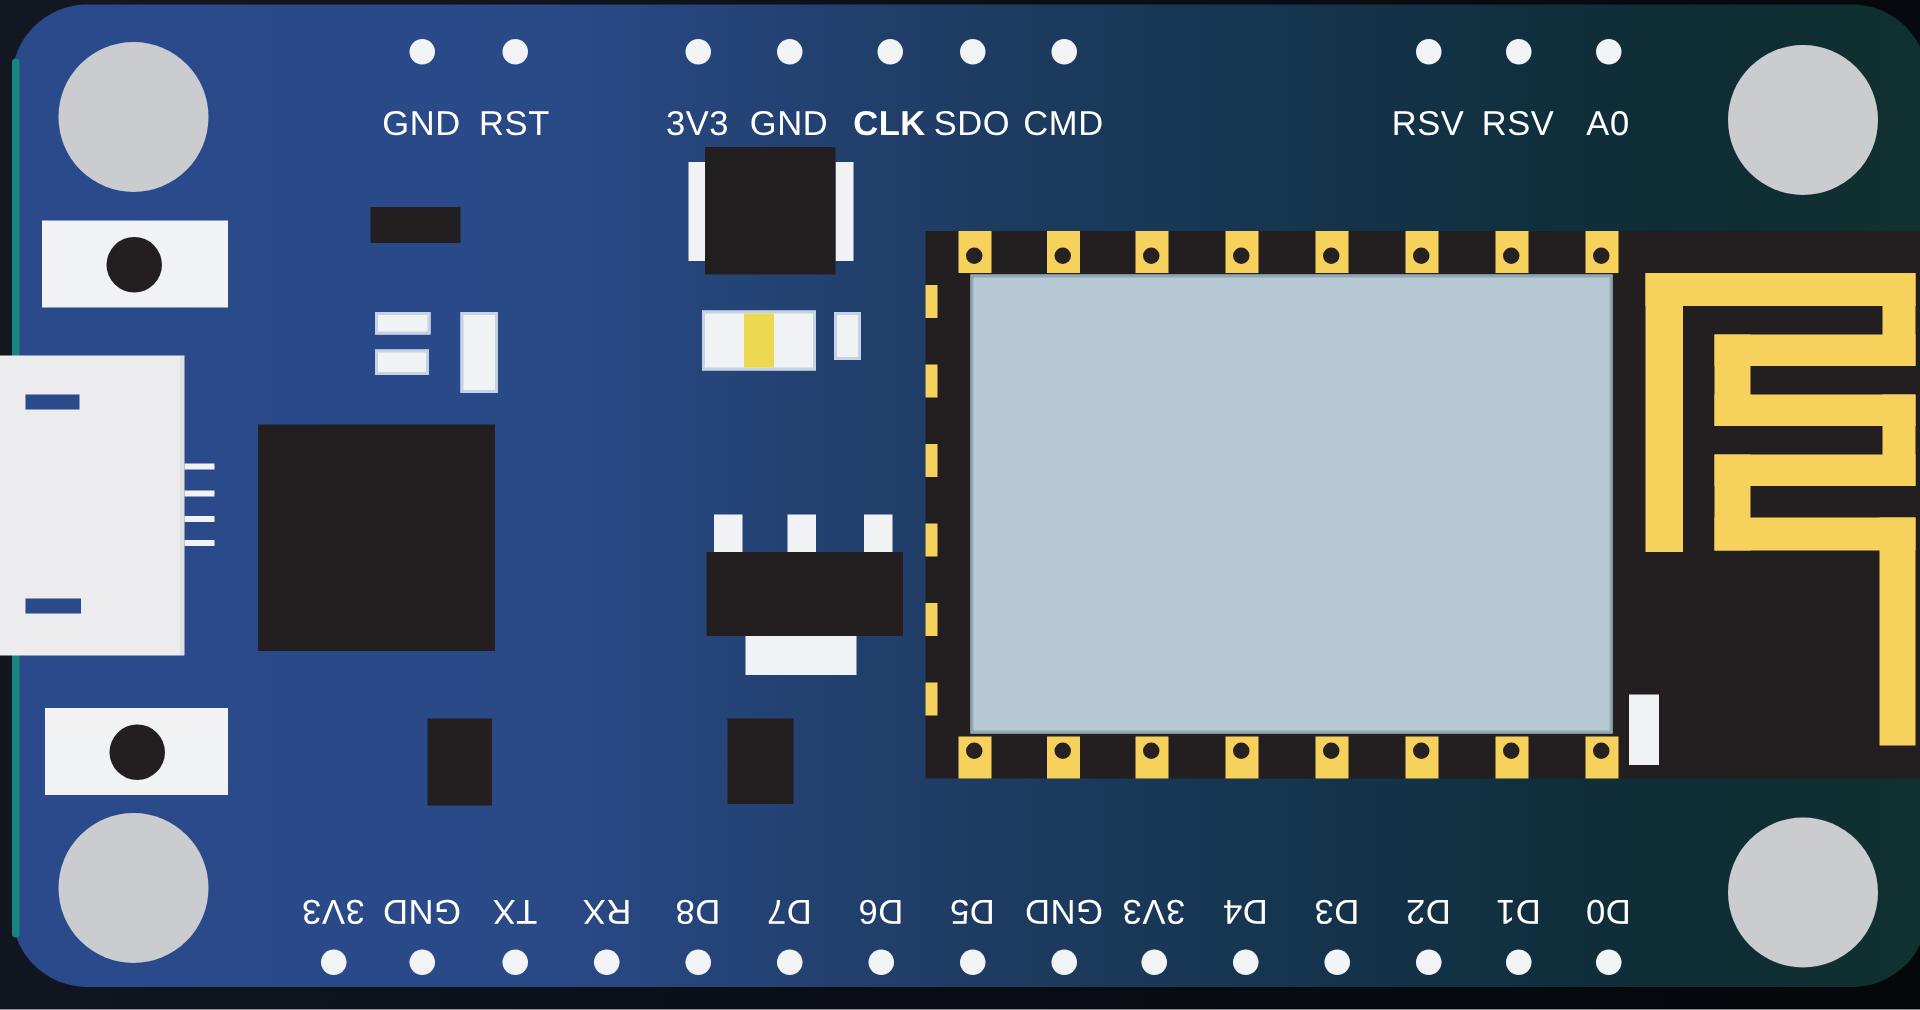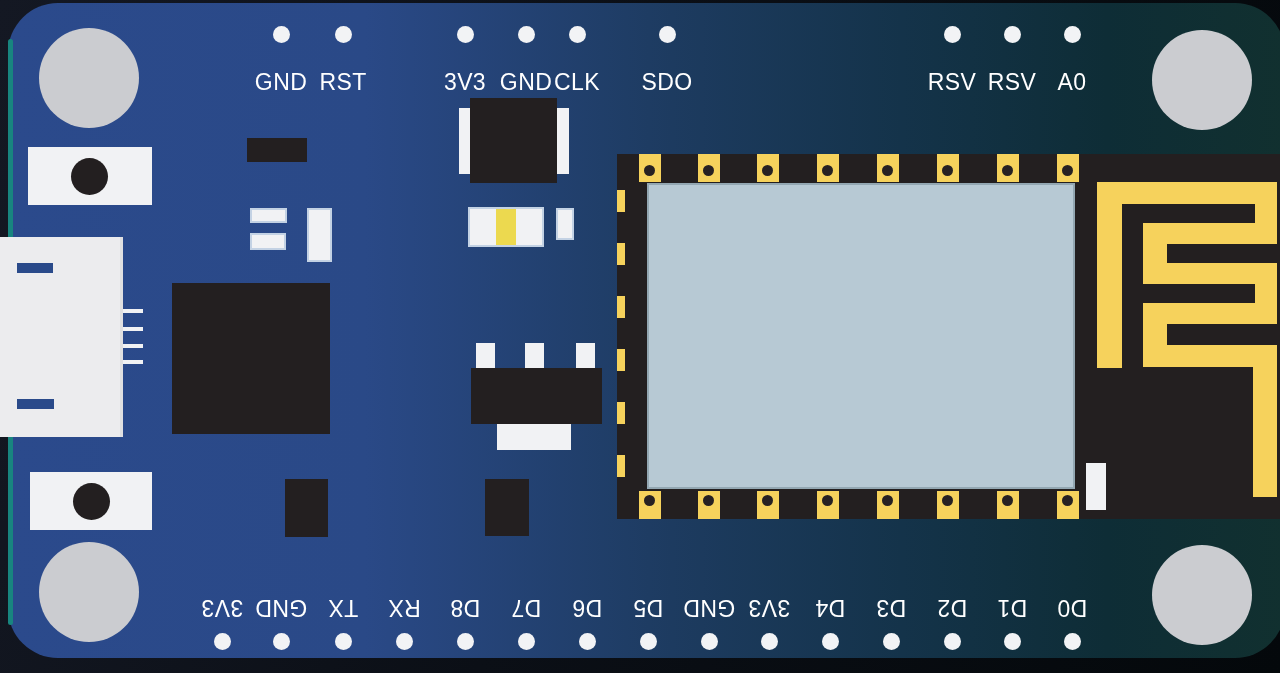--- a/index.html
+++ b/index.html
@@ -158,22 +158,23 @@
       <div class="pad" style="left: 0px; top: 142px; width: 8px; height: 22px;"></div>
       <div class="pad" style="left: 0px; top: 195px; width: 8px; height: 22px;"></div>
       <div class="pad" style="left: 0px; top: 248px; width: 8px; height: 22px;"></div>
       <div class="pad" style="left: 0px; top: 301px; width: 8px; height: 22px;"></div>
     </div>
 
     <div class="pin-col top" style="left: 243px; top: 23px;"><div class="pin-dot"></div><br><span class="pin-label">GND</span></div>
     <div class="pin-col top" style="left: 305px; top: 23px;"><div class="pin-dot"></div><br><span class="pin-label">RST</span></div>
     <div class="pin-col top" style="left: 427px; top: 23px;"><div class="pin-dot"></div><br><span class="pin-label">3V3</span></div>
     <div class="pin-col top" style="left: 488px; top: 23px;"><div class="pin-dot"></div><br><span class="pin-label">GND</span></div>
-    <div class="pin-col top" style="left: 539px; top: 23px;"><div class="pin-dot"></div><br><span class="pin-label">CLK</span></div>
-    <div class="pin-col top" style="left: 610px; top: 23px; margin-left: 19px;"><div class="pin-dot"></div><br><span class="pin-label">SDO</span></div>
+    <div class="pin-col top" style="left: 555px; top: 23px; font-weight: bold;"><div class="pin-dot"></div><br><span class="pin-label">CLK</span></div>
+    <div class="pin-col top" style="left: 610px; top: 23px;"><div class="pin-dot"></div><br><span class="pin-label">SDO</span></div>
+    <div class="pin-col top" style="left: 671px; top: 23px;"><div class="pin-dot"></div><br><span class="pin-label">CMD</span></div>
     <div class="pin-col top" style="left: 914px; top: 23px;"><div class="pin-dot"></div><br><span class="pin-label">RSV</span></div>
     <div class="pin-col top" style="left: 974px; top: 23px;"><div class="pin-dot"></div><br><span class="pin-label">RSV</span></div>
     <div class="pin-col top" style="left: 1034px; top: 23px;"><div class="pin-dot"></div><br><span class="pin-label">A0</span></div>
     <div class="pin-col bottom" style="left: 184px; top: 592px;"><span class="pin-label">3V3</span><div class="pin-dot"></div></div>
     <div class="pin-col bottom" style="left: 243px; top: 592px;"><span class="pin-label">GND</span><div class="pin-dot"></div></div>
     <div class="pin-col bottom" style="left: 305px; top: 592px;"><span class="pin-label">TX</span><div class="pin-dot"></div></div>
     <div class="pin-col bottom" style="left: 366px; top: 592px;"><span class="pin-label">RX</span><div class="pin-dot"></div></div>
     <div class="pin-col bottom" style="left: 427px; top: 592px;"><span class="pin-label">D8</span><div class="pin-dot"></div></div>
     <div class="pin-col bottom" style="left: 488px; top: 592px;"><span class="pin-label">D7</span><div class="pin-dot"></div></div>
     <div class="pin-col bottom" style="left: 549px; top: 592px;"><span class="pin-label">D6</span><div class="pin-dot"></div></div>

